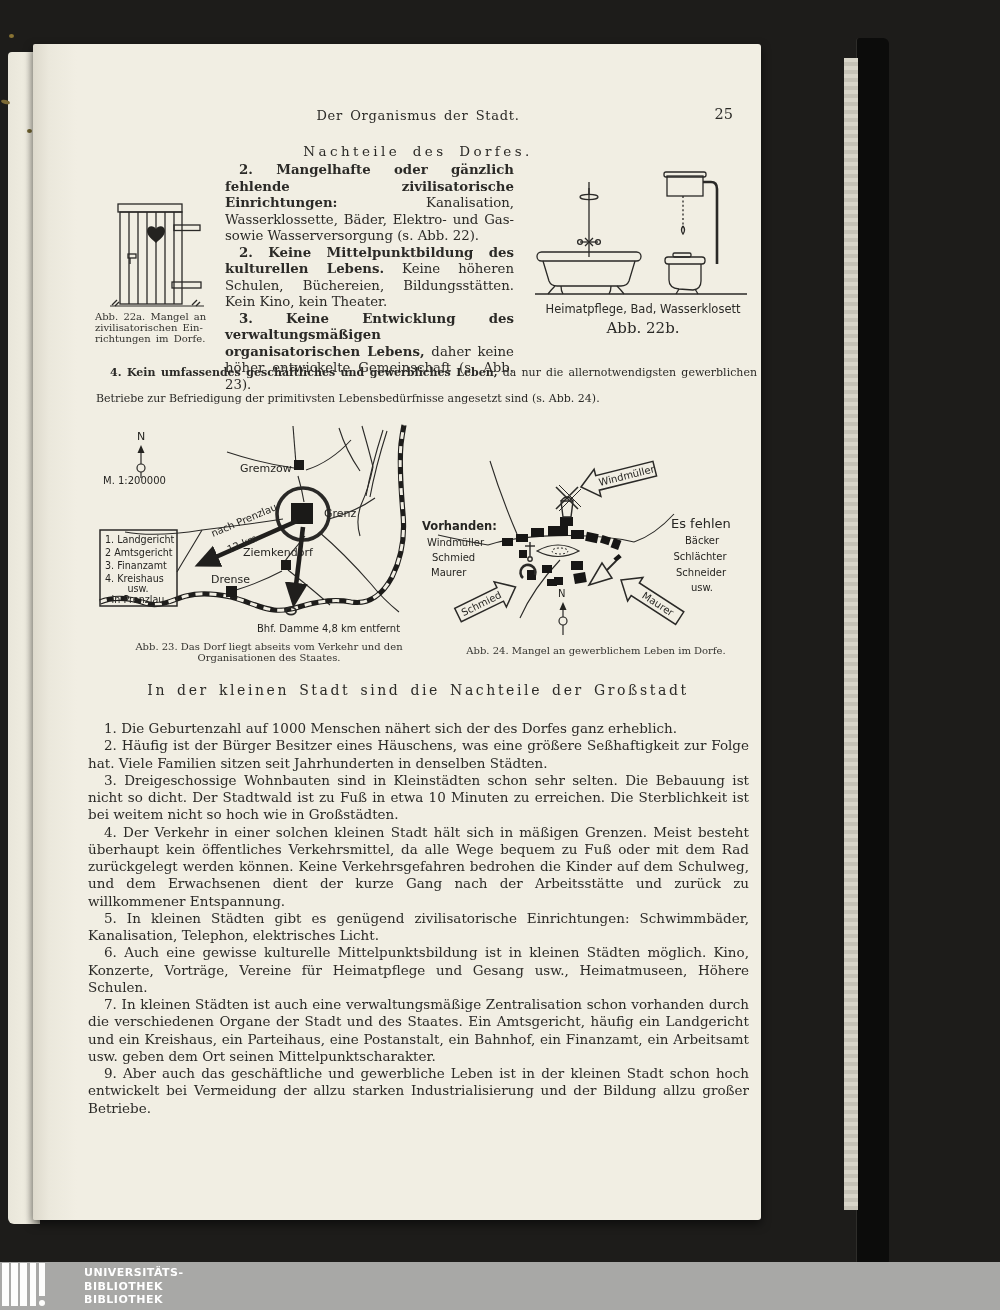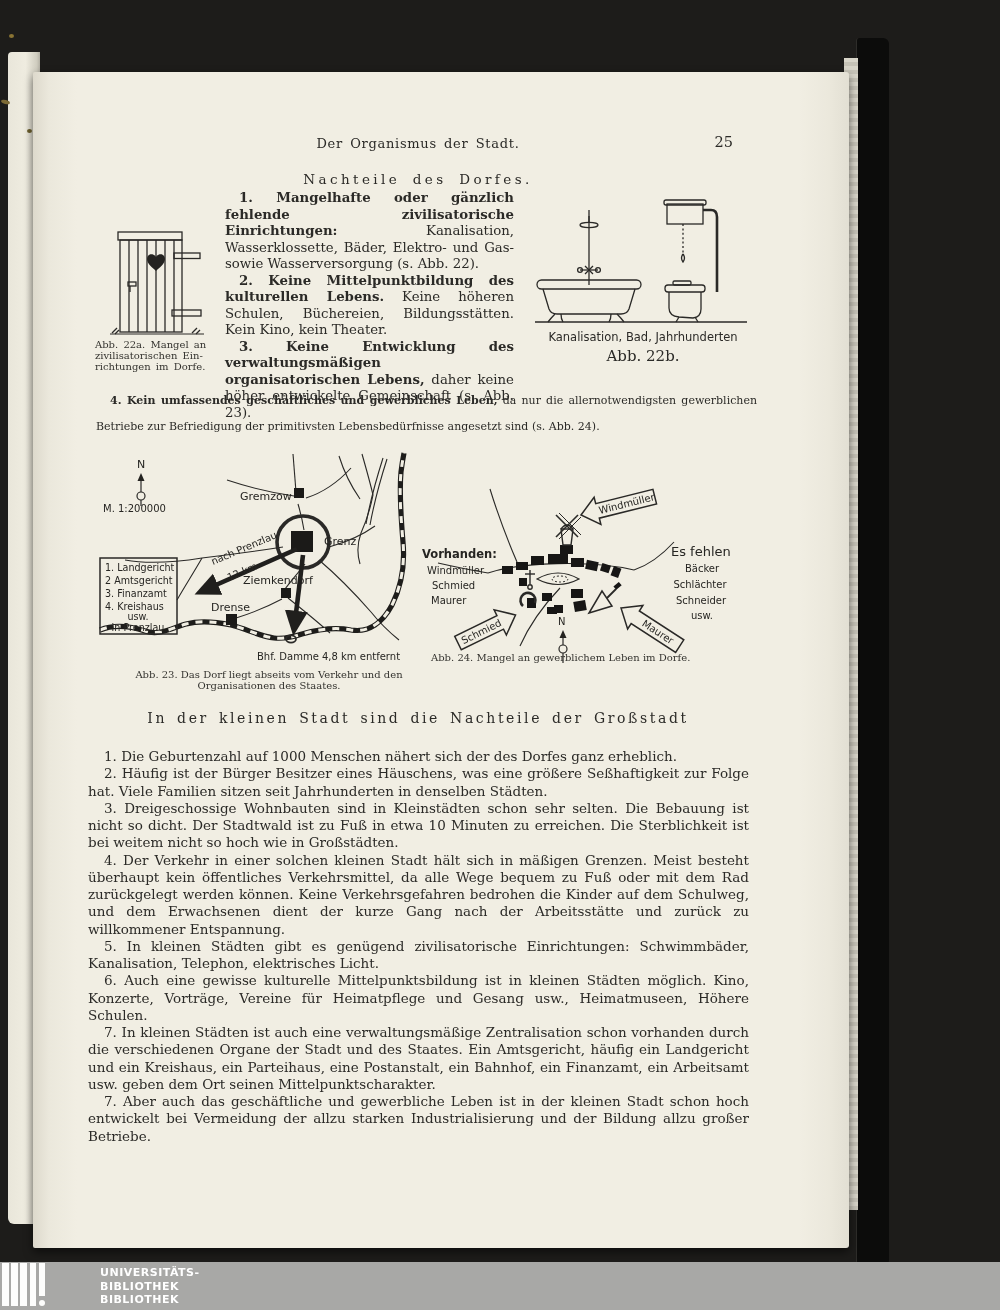--- a/index.html
+++ b/index.html
@@ -6,43 +6,43 @@
   body{width:1000px;height:1310px;position:relative;overflow:hidden;
        font-family:"DejaVu Serif",serif;color:#2b2a27;}
   .scene{position:absolute;inset:0;background:#1d1c1a;}
   .cover-edge{position:absolute;left:856px;top:38px;width:32px;height:1226px;
        background:#0c0c0b;border-left:1px solid #2e2d2a;border-radius:3px 6px 4px 3px;}
   .page-stack{position:absolute;left:844px;top:58px;width:14px;height:1152px;
        background:repeating-linear-gradient(180deg,#d8d5c9 0 4px,#c6c3b7 4px 8px);}
   .page-under{position:absolute;left:8px;top:52px;width:32px;height:1172px;
        background:linear-gradient(90deg,#e9e6da 0,#efece0 55%,#cfccbf 90%,#b3b0a4 100%);
        border-radius:4px 0 0 6px;}
-  .page{position:absolute;left:33px;top:44px;width:816px;height:1176px;
+  .page{position:absolute;left:33px;top:44px;width:728px;height:1176px;
        background:linear-gradient(90deg,#ddd9cc 0,#ebe8dc 16px,#f1eee3 44px,#f1eee3 766px,#ebe8dc 796px,#e2dfd3 816px);
-       box-shadow:0 4px 10px rgba(0,0,0,.55);border-radius:2px 3px 3px 2px;margin-top:28px;}
+       box-shadow:0 4px 10px rgba(0,0,0,.55);border-radius:2px 3px 3px 2px;}
   .speck{position:absolute;border-radius:50%;}
 
   
   .runhead{position:absolute;left:55px;top:64px;width:660px;text-align:center;
        font-size:13px;letter-spacing:.7px;word-spacing:2.5px;}
   .pagenum{position:absolute;left:620px;top:62px;width:80px;text-align:right;font-size:14.5px;}
   .sec1-title{position:absolute;left:55px;top:99px;width:660px;text-align:center;
        font-size:13.5px;letter-spacing:3.4px;word-spacing:5px;}
   .colmid{position:absolute;left:192px;top:118px;width:289px;font-size:13.3px;
        line-height:16.5px;text-align:justify;}
   .colmid p,.p4 p,.body2 p{margin:0;text-indent:14px;}
   .p4{position:absolute;left:63px;top:316px;width:661px;font-size:11px;
        line-height:26px;text-align:justify;}
   .figcap-sm{position:absolute;font-size:10px;line-height:11.2px;color:#34332f;}
   .cap22a{left:62px;top:267px;width:146px;text-align:left;word-spacing:2px;}
   .cap22b-1{position:absolute;left:500px;top:258px;width:220px;text-align:center;
        font-family:"DejaVu Sans",sans-serif;font-size:11.5px;color:#2b2a27;}
   .cap22b-2{position:absolute;left:500px;top:275px;width:220px;text-align:center;font-size:15px;}
   .cap23{left:36px;top:597px;width:400px;text-align:center;}
-  .cap24{left:398px;top:580px;width:330px;}
+  .cap24{left:398px;top:601px;width:330px;text-align:center;}
   .sec2-head{position:absolute;left:55px;top:637px;width:660px;text-align:center;
        font-size:14px;letter-spacing:2.6px;word-spacing:3px;line-height:18.5px;}
   .body2{position:absolute;left:55px;top:676px;width:661px;font-size:13.5px;
        line-height:17.25px;text-align:justify;}
   .body2 p{text-indent:16px;}
 
   
   .fig{position:absolute;}
   .fig svg{display:block;width:100%;height:100%;}
   .ink{stroke:#2a2927;fill:none;}
@@ -53,21 +53,21 @@
 
   
   .bar{position:absolute;left:0;top:1262px;width:1000px;height:48px;background:#a8a8a6;}
   .logo-bars{position:absolute;left:2px;top:1263px;height:44px;display:flex;gap:2.6px;}
   .logo-bars span{width:6.6px;height:43px;background:#fdfdfc;display:block;}
   .logo-bars span.short{height:33px;}
   .logo-dot{position:absolute;left:38.8px;top:1300px;width:6.4px;height:6.4px;
        border-radius:50%;background:#fdfdfc;}
   .logo-text{position:absolute;left:84px;top:1266px;color:#fff;
        font-family:"DejaVu Sans",sans-serif;font-size:11px;font-weight:bold;
-       line-height:13.5px;letter-spacing:.5px;margin-left:16px;}
+       line-height:13.5px;letter-spacing:.5px;}
 </style>
 </head>
 <body>
 
 <div class="scene">
 
   <div class="cover-edge"></div>
   <div class="page-stack"></div>
   <div class="page-under"></div>
 
@@ -103,21 +103,21 @@
         <path d="M48,32 c-2,-4 -9,-4 -9,2 c0,5 6,9 9,12 c3,-3 9,-7 9,-12 c0,-6 -7,-6 -9,-2 z" fill="#242320"></path>
       </svg>
     </div>
     <div class="figcap-sm cap22a">
       <div>Abb. 22a.  Mangel an</div>
       <div>zivilisatorischen Ein-</div>
       <div>richtungen im Dorfe.</div>
     </div>
 
     <div class="colmid">
-      <p><b>1. Mangelhafte oder gänzlich fehlende zivilisatorische Einrichtungen:</b><span> Kanalisation, Wasserklossette, Bäder, Elektro- und Gas- sowie Wasserversorgung (s. Abb. 22).</span></p>
+      <p><b>2. Mangelhafte oder gänzlich fehlende zivilisatorische Einrichtungen:</b><span> Kanalisation, Wasserklossette, Bäder, Elektro- und Gas- sowie Wasserversorgung (s. Abb. 22).</span></p>
       <p><b>2. Keine Mittelpunktbildung des kulturellen Lebens.</b><span> Keine höheren Schulen, Büchereien, Bildungsstätten. Kein Kino, kein Theater.</span></p>
       <p><b>3. Keine Entwicklung des verwaltungsmäßigen organisatorischen Lebens,</b><span> daher keine höher entwickelte Gemeinschaft (s. Abb. 23).</span></p>
     </div>
 
     <div class="fig" style="left:500px;top:120px;width:220px;height:140px;">
       <svg viewBox="0 0 220 140">
         <g class="ink" stroke-width="1.3">
           <line x1="2" y1="130" x2="214" y2="130" stroke-width="1.5"></line>
 
           <line x1="56" y1="24" x2="56" y2="93"></line>
@@ -141,21 +141,21 @@
           <line x1="150" y1="32" x2="150" y2="62" stroke-dasharray="2 2.4"></line>
           <path d="M150,62 q-3,4 0,8 q3,-4 0,-8"></path>
 
           <rect x="132" y="93" width="40" height="7" rx="3"></rect>
           <rect x="140" y="89" width="18" height="4" rx="1.5"></rect>
           <path d="M136,100 L136,116 q0,8 10,9 L160,126 q8,-1 8,-9 L168,100"></path>
           <path d="M146,125 l-3,5 M162,125 l3,5"></path>
         </g>
       </svg>
     </div>
-    <div class="cap22b-1">Kanalisation, Bad, Jahrhunderten</div>
+    <div class="cap22b-1">Heimatpflege, Bad, Wasserklosett</div>
     <div class="cap22b-2">Abb. 22b.</div>
 
     <div class="p4">
       <p><b>4. Kein umfassendes geschäftliches und gewerbliches Leben,</b><span> da nur die allernotwendigsten gewerblichen Betriebe zur Befriedigung der primitivsten Lebensbedürfnisse angesetzt sind (s. Abb. 24).</span></p>
     </div>
 
     <div class="fig" style="left:64px;top:378px;width:350px;height:218px;">
       <svg viewBox="0 0 350 218">
         <defs>
           <marker id="ah23" markerWidth="6" markerHeight="6" refX="4.2" refY="2.5" orient="auto">
@@ -327,21 +327,21 @@
     </div>
 
     <div class="body2">
       <p>1. Die Geburtenzahl auf 1000 Menschen nähert sich der des Dorfes ganz erheblich.</p>
       <p>2. Häufig ist der Bürger Besitzer eines Häuschens, was eine größere Seßhaftigkeit zur Folge hat.  Viele Familien sitzen seit Jahrhunderten in denselben Städten.</p>
       <p>3. Dreigeschossige Wohnbauten sind in Kleinstädten schon sehr selten.  Die Bebauung ist nicht so dicht.  Der Stadtwald ist zu Fuß in etwa 10 Minuten zu erreichen.  Die Sterblichkeit ist bei weitem nicht so hoch wie in Großstädten.</p>
       <p>4. Der Verkehr in einer solchen kleinen Stadt hält sich in mäßigen Grenzen.  Meist besteht überhaupt kein öffentliches Verkehrsmittel, da alle Wege bequem zu Fuß oder mit dem Rad zurückgelegt werden können.  Keine Verkehrsgefahren bedrohen die Kinder auf dem Schulweg, und dem Erwachsenen dient der kurze Gang nach der Arbeitsstätte und zurück zu willkommener Entspannung.</p>
       <p>5. In kleinen Städten gibt es genügend zivilisatorische Einrichtungen:  Schwimmbäder, Kanalisation, Telephon, elektrisches Licht.</p>
       <p>6. Auch eine gewisse kulturelle Mittelpunktsbildung ist in kleinen Städten möglich.  Kino, Konzerte, Vorträge, Vereine für Heimatpflege und Gesang usw., Heimatmuseen, Höhere Schulen.</p>
       <p>7. In kleinen Städten ist auch eine verwaltungsmäßige Zentralisation schon vorhanden durch die verschiedenen Organe der Stadt und des Staates.  Ein Amtsgericht, häufig ein Landgericht und ein Kreishaus, ein Parteihaus, eine Postanstalt, ein Bahnhof, ein Finanzamt, ein Arbeitsamt usw. geben dem Ort seinen Mittelpunktscharakter.</p>
-      <p>7. Aber auch das geschäftliche und gewerbliche Leben ist in der kleinen Stadt schon hoch entwickelt bei Vermeidung der allzu starken Industrialisierung und der Bildung allzu großer Betriebe.</p>
+      <p>9. Aber auch das geschäftliche und gewerbliche Leben ist in der kleinen Stadt schon hoch entwickelt bei Vermeidung der allzu starken Industrialisierung und der Bildung allzu großer Betriebe.</p>
     </div>
 
   </div>
 
   <div class="bar"></div>
   <div class="logo-bars">
     <span></span>
       <span></span>
       <span></span>
       <span></span>

